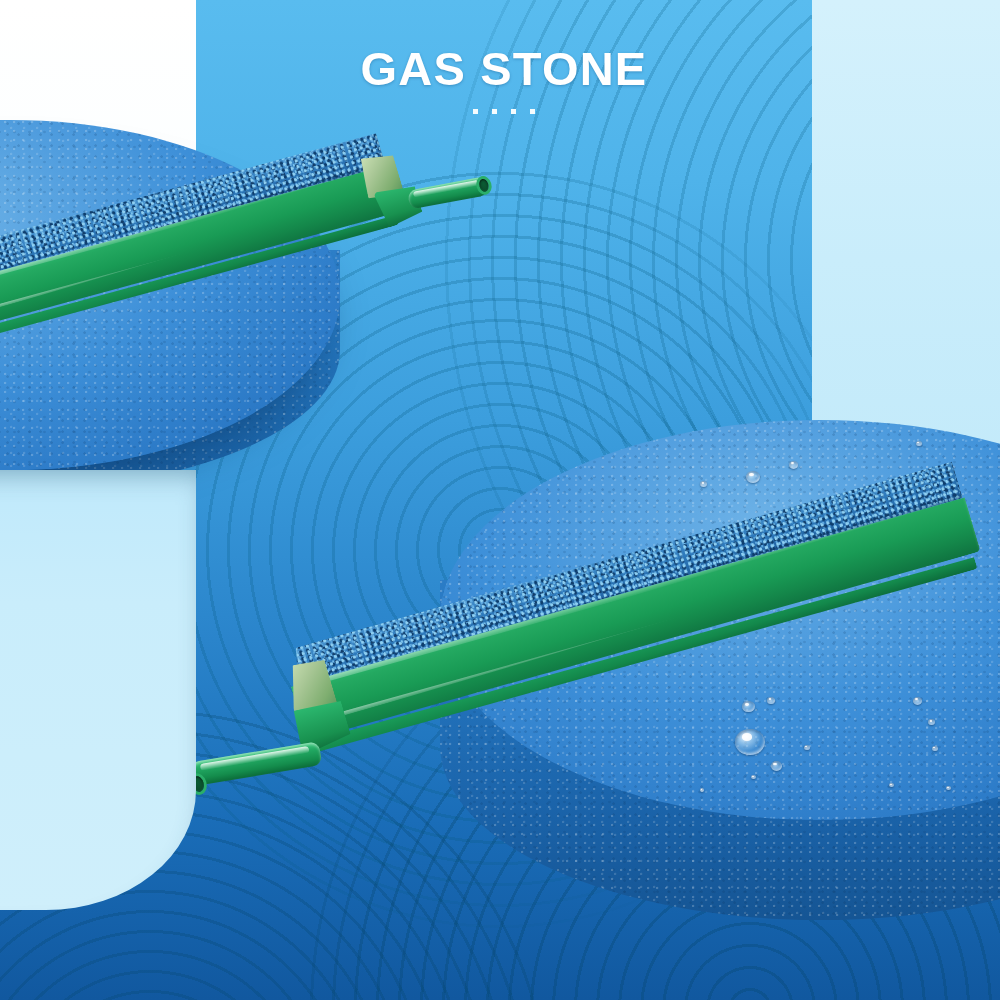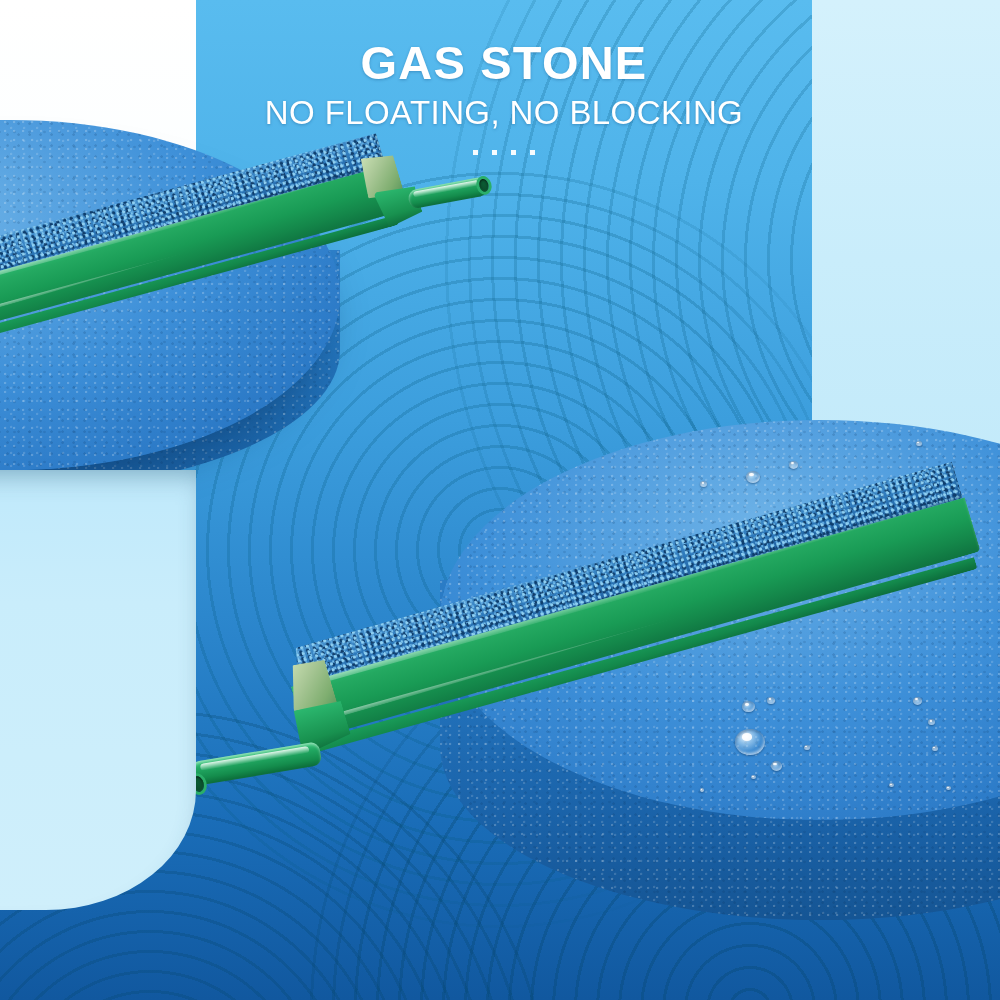--- a/index.html
+++ b/index.html
@@ -218,21 +218,21 @@
   
   .copy{
     position:absolute;left:196px;top:34px;width:616px;
     text-align:center;
     color:#FFFFFF;
     text-shadow:0 1px 3px rgba(12,70,120,.35);
     pointer-events:none;
   }
   .headline{
     font-size:47px;font-weight:bold;letter-spacing:1.2px;line-height:1.05;
-    margin:4px 0 6px 0;
+    margin:10px 0 6px 0;
   }
   .subline{
     font-size:33px;font-weight:normal;letter-spacing:.4px;line-height:1.22;
     margin:0;
   }
   .dots{
     margin-top:16px;
     display:flex;justify-content:center;gap:14px;
   }
   .dot{
@@ -331,21 +331,20 @@
       <div class="drop" style="left: 913px; top: 697px; width: 9px; height: 7.92px;"></div>
       <div class="drop" style="left: 928px; top: 719px; width: 7px; height: 6.16px;"></div>
       <div class="drop" style="left: 932px; top: 746px; width: 6px; height: 5.28px;"></div>
       <div class="drop" style="left: 889px; top: 783px; width: 5px; height: 4.4px;"></div>
       <div class="drop" style="left: 946px; top: 786px; width: 5px; height: 4.4px;"></div>
       <div class="drop" style="left: 700px; top: 788px; width: 4px; height: 3.52px;"></div>
     </div>
 
   <div class="copy">
     <h1 class="headline">GAS STONE</h1>
-    <p class="subline">NO FLOATING, NO BLOCKING</p>
     <div class="dots" id="dots-row">
         <span class="dot"></span>
         <span class="dot"></span>
         <span class="dot"></span>
         <span class="dot"></span>
       </div>
   </div>
 
 </div>
 

